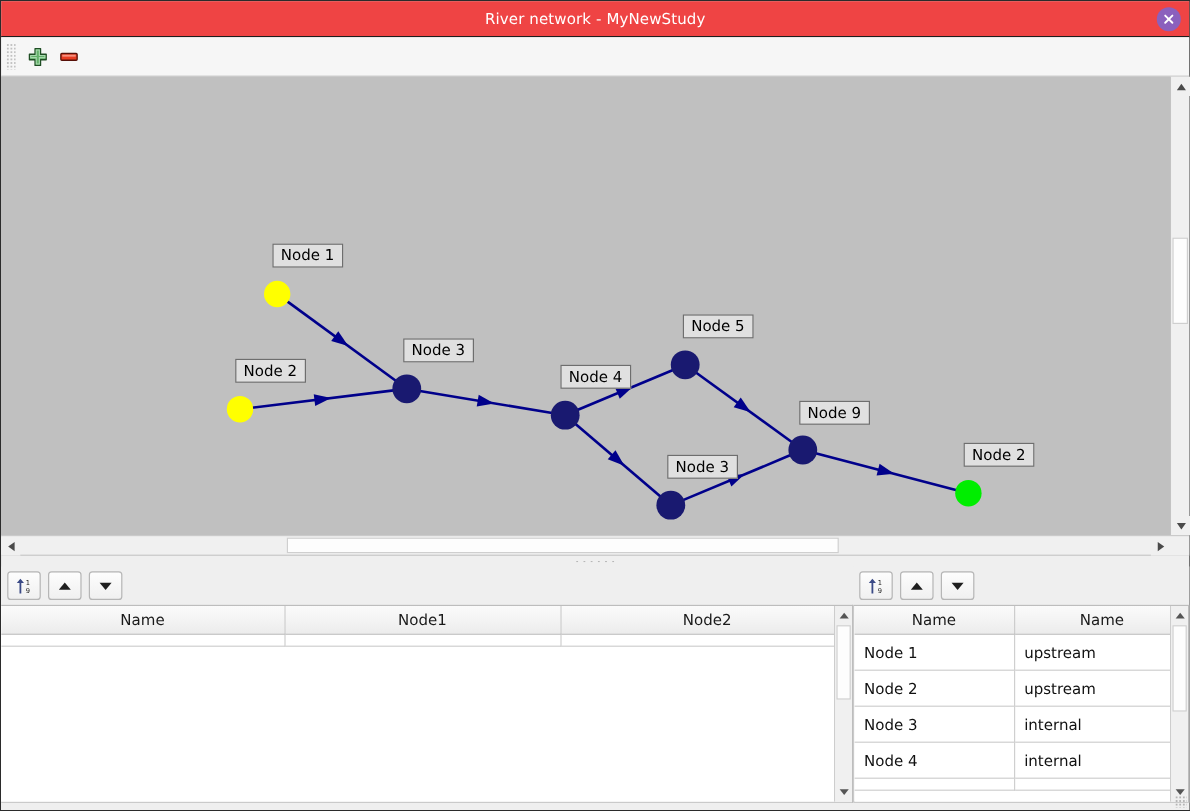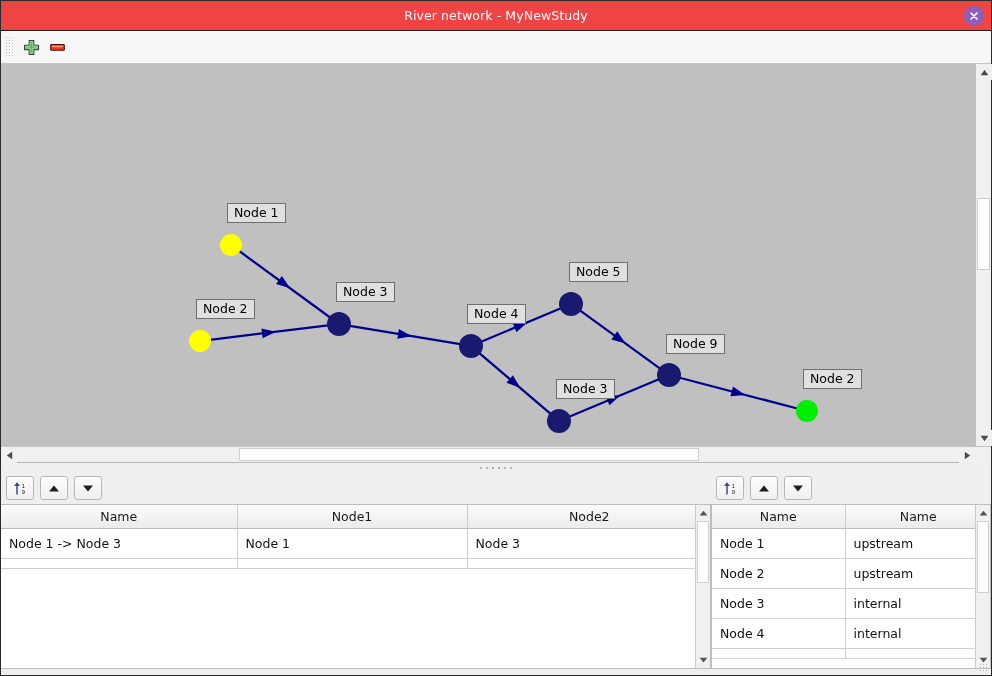--- a/index.html
+++ b/index.html
@@ -386,25 +386,20 @@
                 <col>
               </colgroup>
             <thead>
               <tr id="branches-head">
                   <th>Name</th>
                   <th>Node1</th>
                   <th>Node2</th>
                 </tr>
             </thead>
             <tbody id="branches-body">
-                <tr>
-                  <td>Node 1 -&gt; Node 3</td>
-                  <td>Node 1</td>
-                  <td>Node 3</td>
-                </tr>
                 <tr class="partial">
                   <td></td>
                   <td></td>
                   <td></td>
                 </tr>
               </tbody>
           </table>
         </div>
         <div class="tbl-vscroll">
           <div class="sb-btn" style="width:14px">

